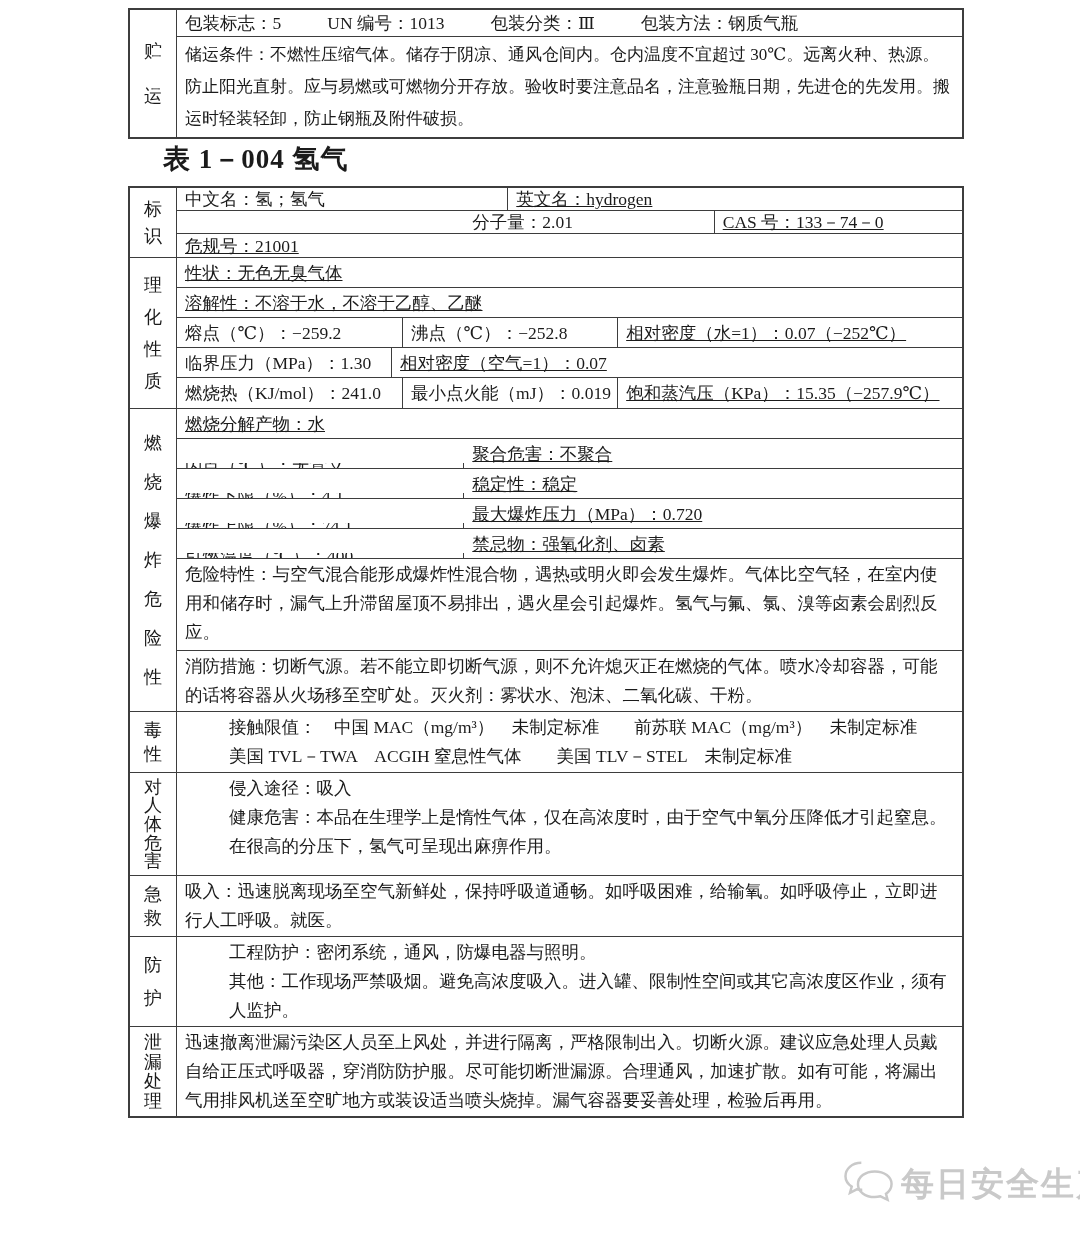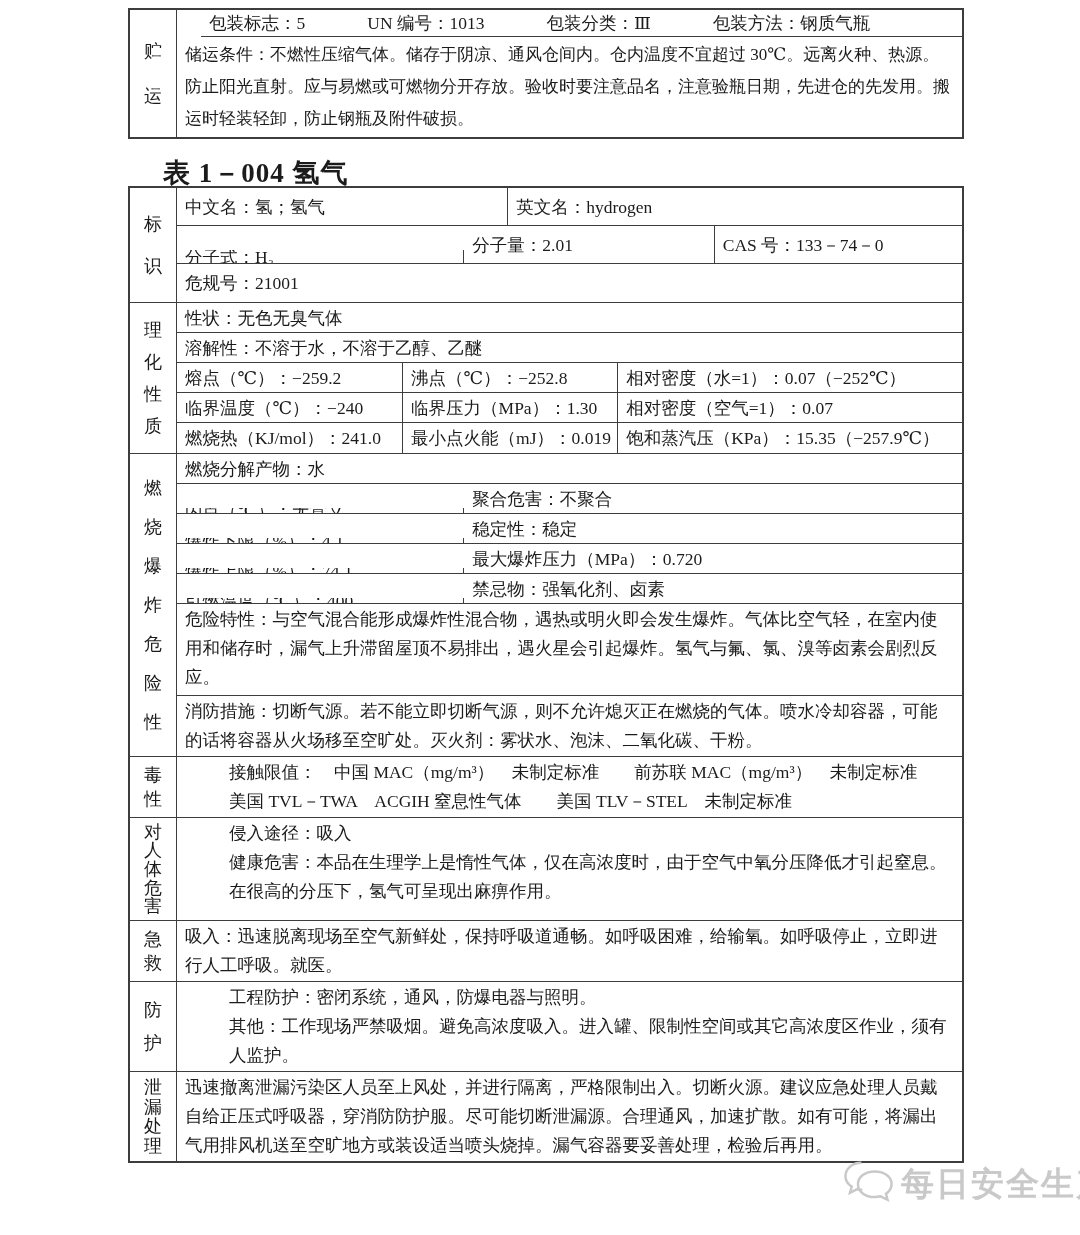--- a/index.html
+++ b/index.html
@@ -25,38 +25,38 @@
   .side span{display:block;line-height:1;}
   .content{flex:1;display:flex;flex-direction:column;min-width:0;}
   .row{display:flex;border-bottom:1px solid #3d3d3d;box-sizing:border-box;}
   .row:last-child{border-bottom:none;}
   .cell{
     box-sizing:border-box;border-right:1px solid #3d3d3d;
     padding:0 8px;font-size:17.5px;white-space:nowrap;overflow:hidden;
     display:flex;align-items:center;
   }
   .cell:last-child{border-right:none;}
-  .fx{flex:1;}
+  .fx{flex:1;text-decoration:underline;}
   .c42{flex:0 0 42.2%;}
   .c37{flex:0 0 36.6%;margin-top:24px;}
   .c32{flex:0 0 31.9%;}
   .c29{flex:0 0 28.8%;}
   .c27{flex:0 0 27.4%;}
   .h27{height:27px;}
-  .h31{height:38px;}
+  .h31{height:23px;}
   .h30{height:30px;text-align:right;}
   .pcell{
     box-sizing:border-box;padding:1px 8px;font-size:17.5px;line-height:29px;flex:1;
   }
   .pline{font-size:17.5px;line-height:29px;margin-left:44px;}
-  .pack-row{display:flex;gap:62px;align-items:center;padding:0 8px;margin-left:24px;}
+  .pack-row{display:flex;gap:46px;align-items:center;padding:0 8px;}
   .pack-row .pitem{font-size:17.5px;white-space:nowrap;}
   .st-para{padding:2px 8px;font-size:17px;line-height:32px;}
   .doc-title{
-    position:absolute;left:163px;top:155px;
+    position:absolute;left:163px;top:141px;
     font-size:27px;font-weight:bold;letter-spacing:1px;white-space:nowrap;
   }
   .mh102{min-height:102px;}
   .mh91{min-height:91px;}
   .watermark{
     position:absolute;left:843px;top:1158px;z-index:5;
     display:flex;align-items:center;gap:6px;
   }
   .watermark .wm-text{
     font-size:33px;font-weight:bold;letter-spacing:2px;white-space:nowrap;
@@ -126,21 +126,20 @@
         </div>
         <div class="row h30">
           <div class="cell fx">溶解性：不溶于水，不溶于乙醇、乙醚</div>
         </div>
         <div class="row h30">
           <div class="cell c29">熔点（℃）：−259.2</div>
           <div class="cell c27">沸点（℃）：−252.8</div>
           <div class="cell fx">相对密度（水=1）：0.07（−252℃）</div>
         </div>
         <div class="row h30">
-          <div class="cell c29">临界温度（℃）：−240</div>
           <div class="cell c27">临界压力（MPa）：1.30</div>
           <div class="cell fx">相对密度（空气=1）：0.07</div>
         </div>
         <div class="row h30">
           <div class="cell c29">燃烧热（KJ/mol）：241.0</div>
           <div class="cell c27">最小点火能（mJ）：0.019</div>
           <div class="cell fx">饱和蒸汽压（KPa）：15.35（−257.9℃）</div>
         </div>
       </div>
     </div>

